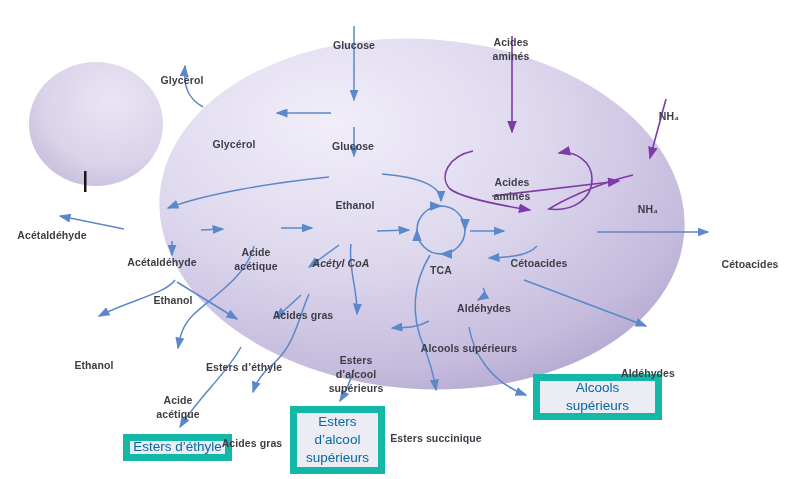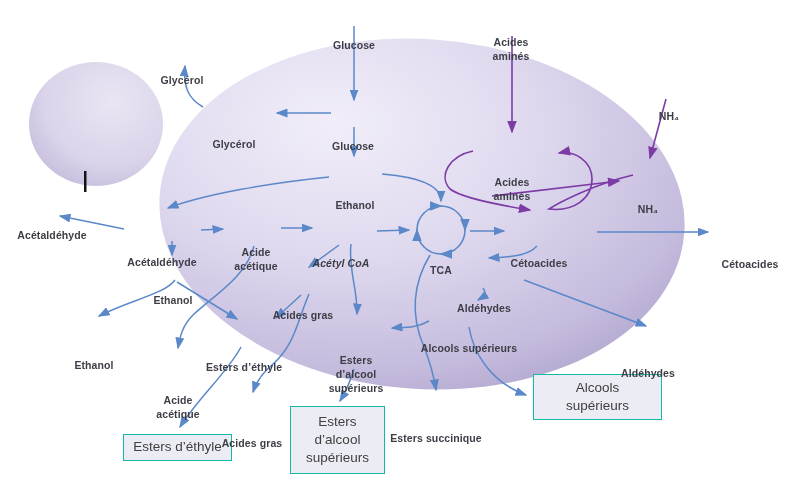--- a/index.html
+++ b/index.html
@@ -7,24 +7,24 @@
     position:relative;width:800px;height:479px;background:#ffffff;overflow:hidden;
     font-family:"Liberation Sans", sans-serif;
   }
   .stage svg{position:absolute;left:0;top:0;}
   .lbl{
     position:absolute;transform:translateX(-50%);
     font-size:10.5px;font-weight:600;color:#3d3d46;line-height:1.32;
     white-space:pre-line;text-align:center;letter-spacing:.1px;margin-top:32px;
   }
   .obox{
-    position:absolute;background:#ececf4;color:#404040;
+    position:absolute;background:#ececf4;color:#0369a1;
     display:flex;align-items:center;justify-content:center;text-align:center;
     font-size:13.5px;line-height:1.35;white-space:pre-line;
-    border:1px solid #14b8a6;box-sizing:border-box;
+    border:7px solid #14b8a6;box-sizing:border-box;
   }
 </style>
 </head>
 <body>
 
 <div class="stage">
 
   <svg width="800" height="479" viewBox="0 0 800 479">
     <defs>
       <radialGradient id="cellg" cx="32%" cy="26%" r="88%">

